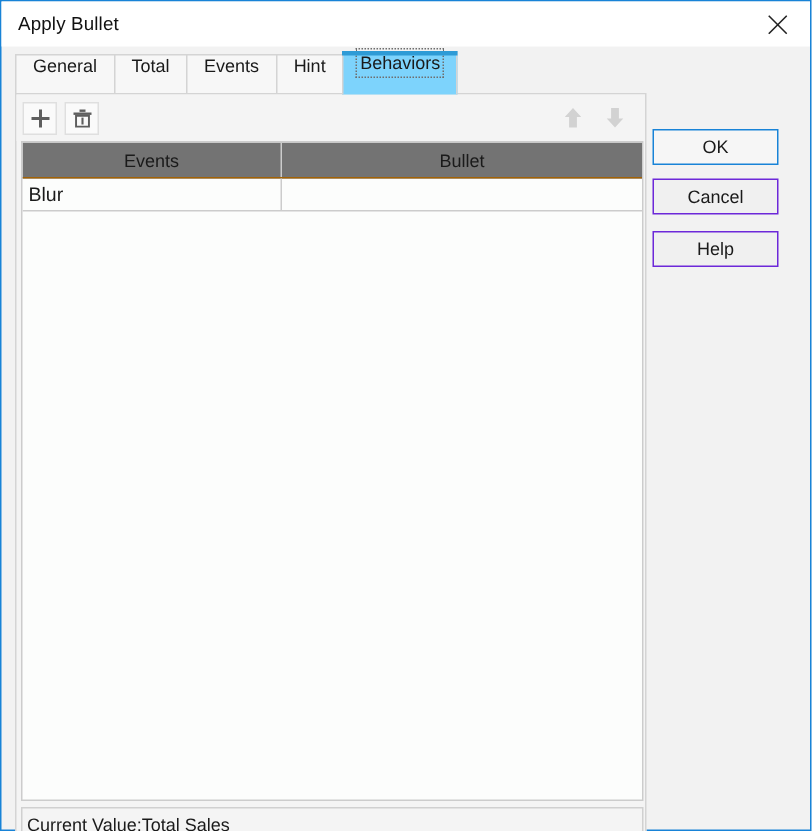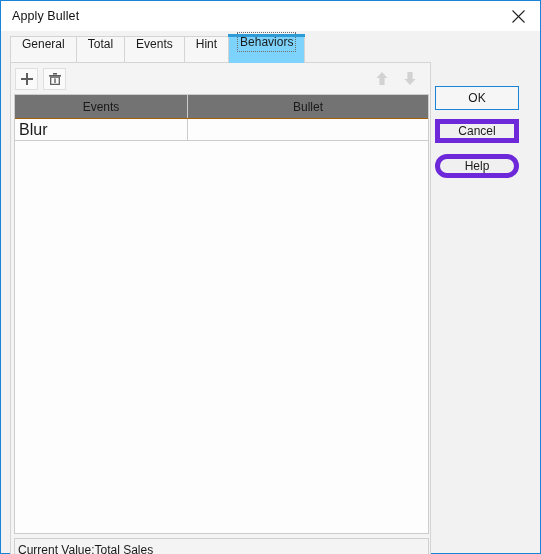--- a/index.html
+++ b/index.html
@@ -185,21 +185,21 @@
 
   .grid-row {
     display: flex;
     height: 22px;
     box-sizing: border-box;
     border-bottom: 1px solid #cccccc;
   }
   .gr-cell {
     display: flex;
     align-items: center;
-    font-size: 16px;
+    font-size: 13px;
     color: #1a1a1a;
     box-sizing: border-box;
     padding-left: 4px;
     cursor: default;
   }
   .gr-cell.events { width: 173px; border-right: 1px solid #cccccc; }
   .gr-cell.actions { flex: 1; }
 
   
   .statusbar {
@@ -222,35 +222,35 @@
   .btn-col {
     position: absolute;
     left: 434px;
     top: 55px;
     width: 84px;
   }
   .dlg-btn {
     width: 84px;
     height: 24px;
     box-sizing: border-box;
-    border: 5px solid #6d28d9;
+    border: 1px solid #6d28d9;
     background: #f0f0f0;
     display: flex;
     align-items: center;
     justify-content: center;
     font-size: 12px;
     color: #1a1a1a;
     margin-bottom: 9px;
     cursor: default;
   }
   .dlg-btn.default {
     border: 1px solid #1883d7;
     background: #f6f6f6;
   }
-  .dlg-btn.gap { margin-top: 11px; border-radius: 12px; }
+  .dlg-btn.gap { margin-top: 11px; }
 </style>
 </head>
 <body>
 
 <div class="window">
 
   <div class="titlebar">
     <div class="title-text">Apply Bullet</div>
     <div class="close-btn">
       <span>

